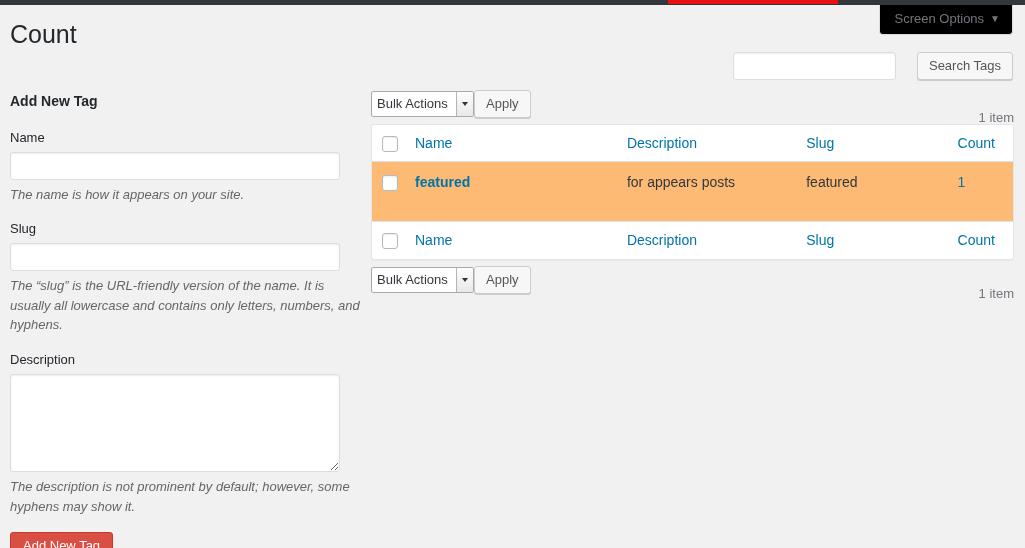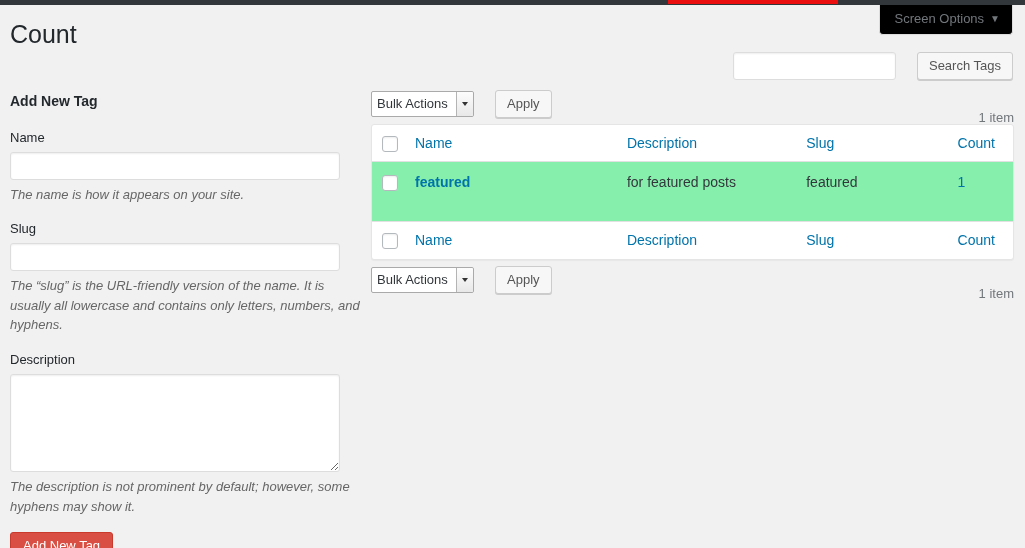--- a/index.html
+++ b/index.html
@@ -211,21 +211,21 @@
     pointer-events: none;
   }
   .select-shell .arrow::after {
     content: "";
     position: absolute;
     left: 5px; top: 10px;
     border-left: 3.5px solid transparent;
     border-right: 3.5px solid transparent;
     border-top: 4px solid #333;
   }
-  #apply-top, #apply-bottom { margin-left: 21px; }
+  #apply-top, #apply-bottom { margin-left: 0; }
 
   .displaying-num {
     position: absolute;
     right: 0; top: 20px;
     font-size: 13px;
     color: #72777c;
     font-style: normal;
   }
 
   table.wp-list-table {
@@ -249,21 +249,21 @@
   table.wp-list-table tfoot th {
     height: 32px;
     padding-top: 9px;
     padding-bottom: 9px;
     font-weight: 400;
     white-space: nowrap;
   }
   table.wp-list-table thead th { border-bottom: 1px solid #e1e1e1; }
   table.wp-list-table tfoot th { border-top: 1px solid #e1e1e1; }
   table.wp-list-table tbody td { padding-top: 11px; padding-bottom: 30px; }
-  tbody tr { background: #86efac; }
+  tbody tr { background: #fdba74; }
 
   th.col-cb, td.col-cb { width: 32px; padding-left: 9px; padding-right: 0; }
   .col-name { width: 210px; padding-left: 7px !important; }
   .col-desc { width: 180px; }
   .col-slug { width: 152px; }
   .col-count { width: 60px; text-align: center; padding-right: 18px !important; }
 
   a.col-link {
     color: #0073aa;
     text-decoration: none;
@@ -379,21 +379,21 @@
     </thead>
 
     <tbody>
       <tr>
         <td class="col-cb">
           <input class="cb" type="checkbox" style="">
         </td>
         <td class="col-name">
           <a class="row-title">featured</a>
         </td>
-        <td class="col-desc plain">for featured posts</td>
+        <td class="col-desc plain">for appears posts</td>
         <td class="col-slug plain">featured</td>
         <td class="col-count">
           <a class="count-link">1</a>
         </td>
       </tr>
     </tbody>
 
     <tfoot>
       <tr>
         <th class="col-cb">

